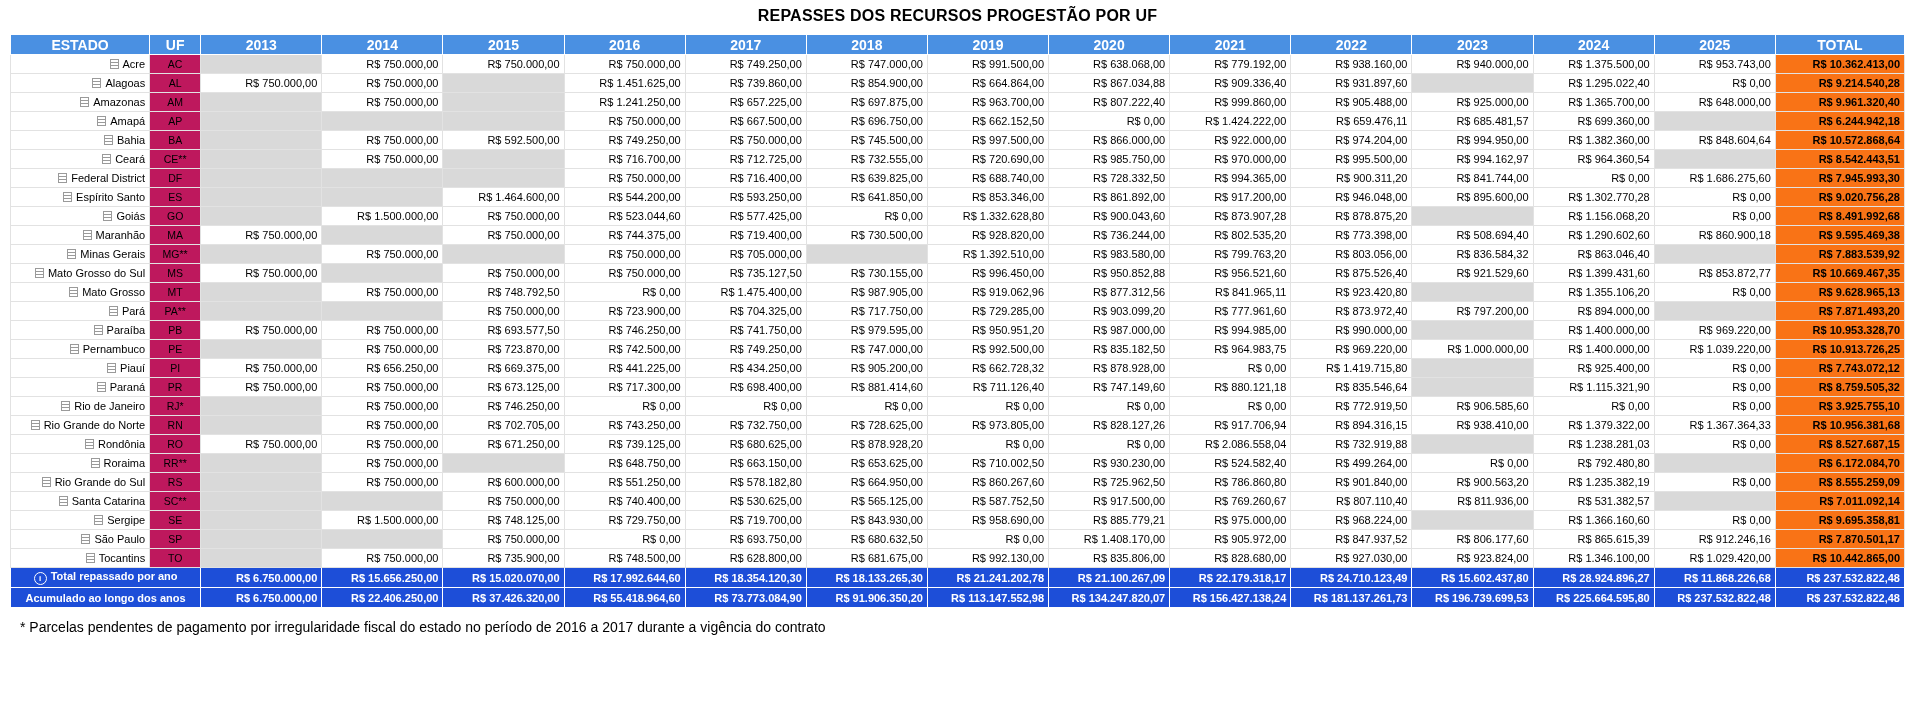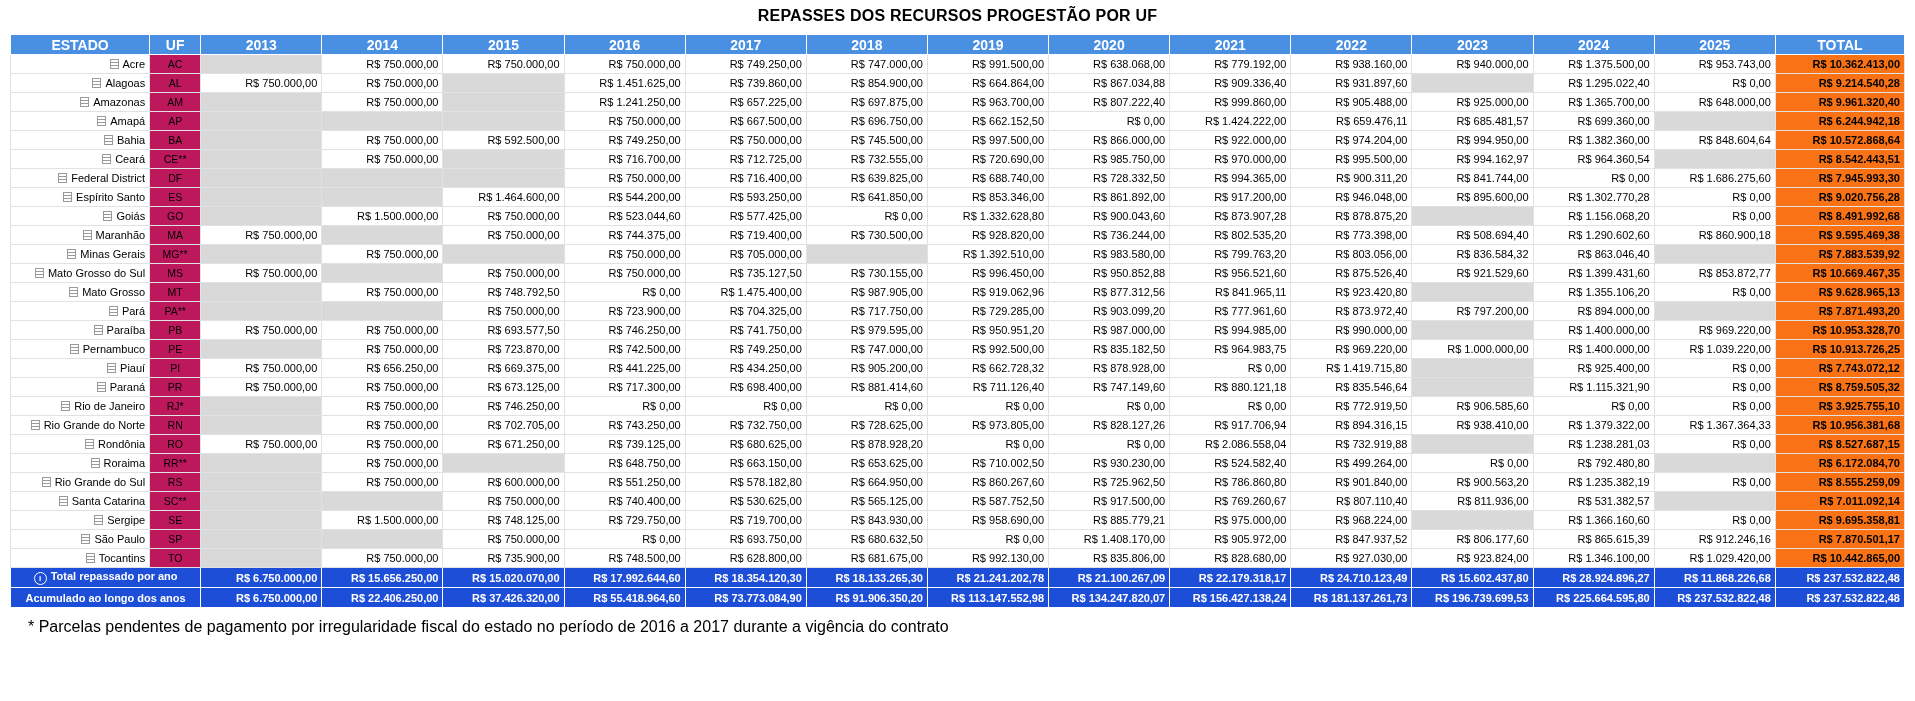--- a/index.html
+++ b/index.html
@@ -95,22 +95,22 @@
     border-radius:50%;
     border:1px solid #ffffff;
     color:#ffffff;
     font-size:8px;
     line-height:11px;
     text-align:center;
     vertical-align:-1px;
     margin-right:4px;
   }
   .footnotes{
-    padding:10px 12px 0 28px;
-    font-size:16px;
+    padding:10px 12px 0 20px;
+    font-size:14px;
     line-height:18px;
   }
 </style>
 </head>
 <body>
 
 <div id="page-title">REPASSES DOS RECURSOS PROGESTÃO POR UF</div>
 
 <div class="table-wrap">
   <table>

